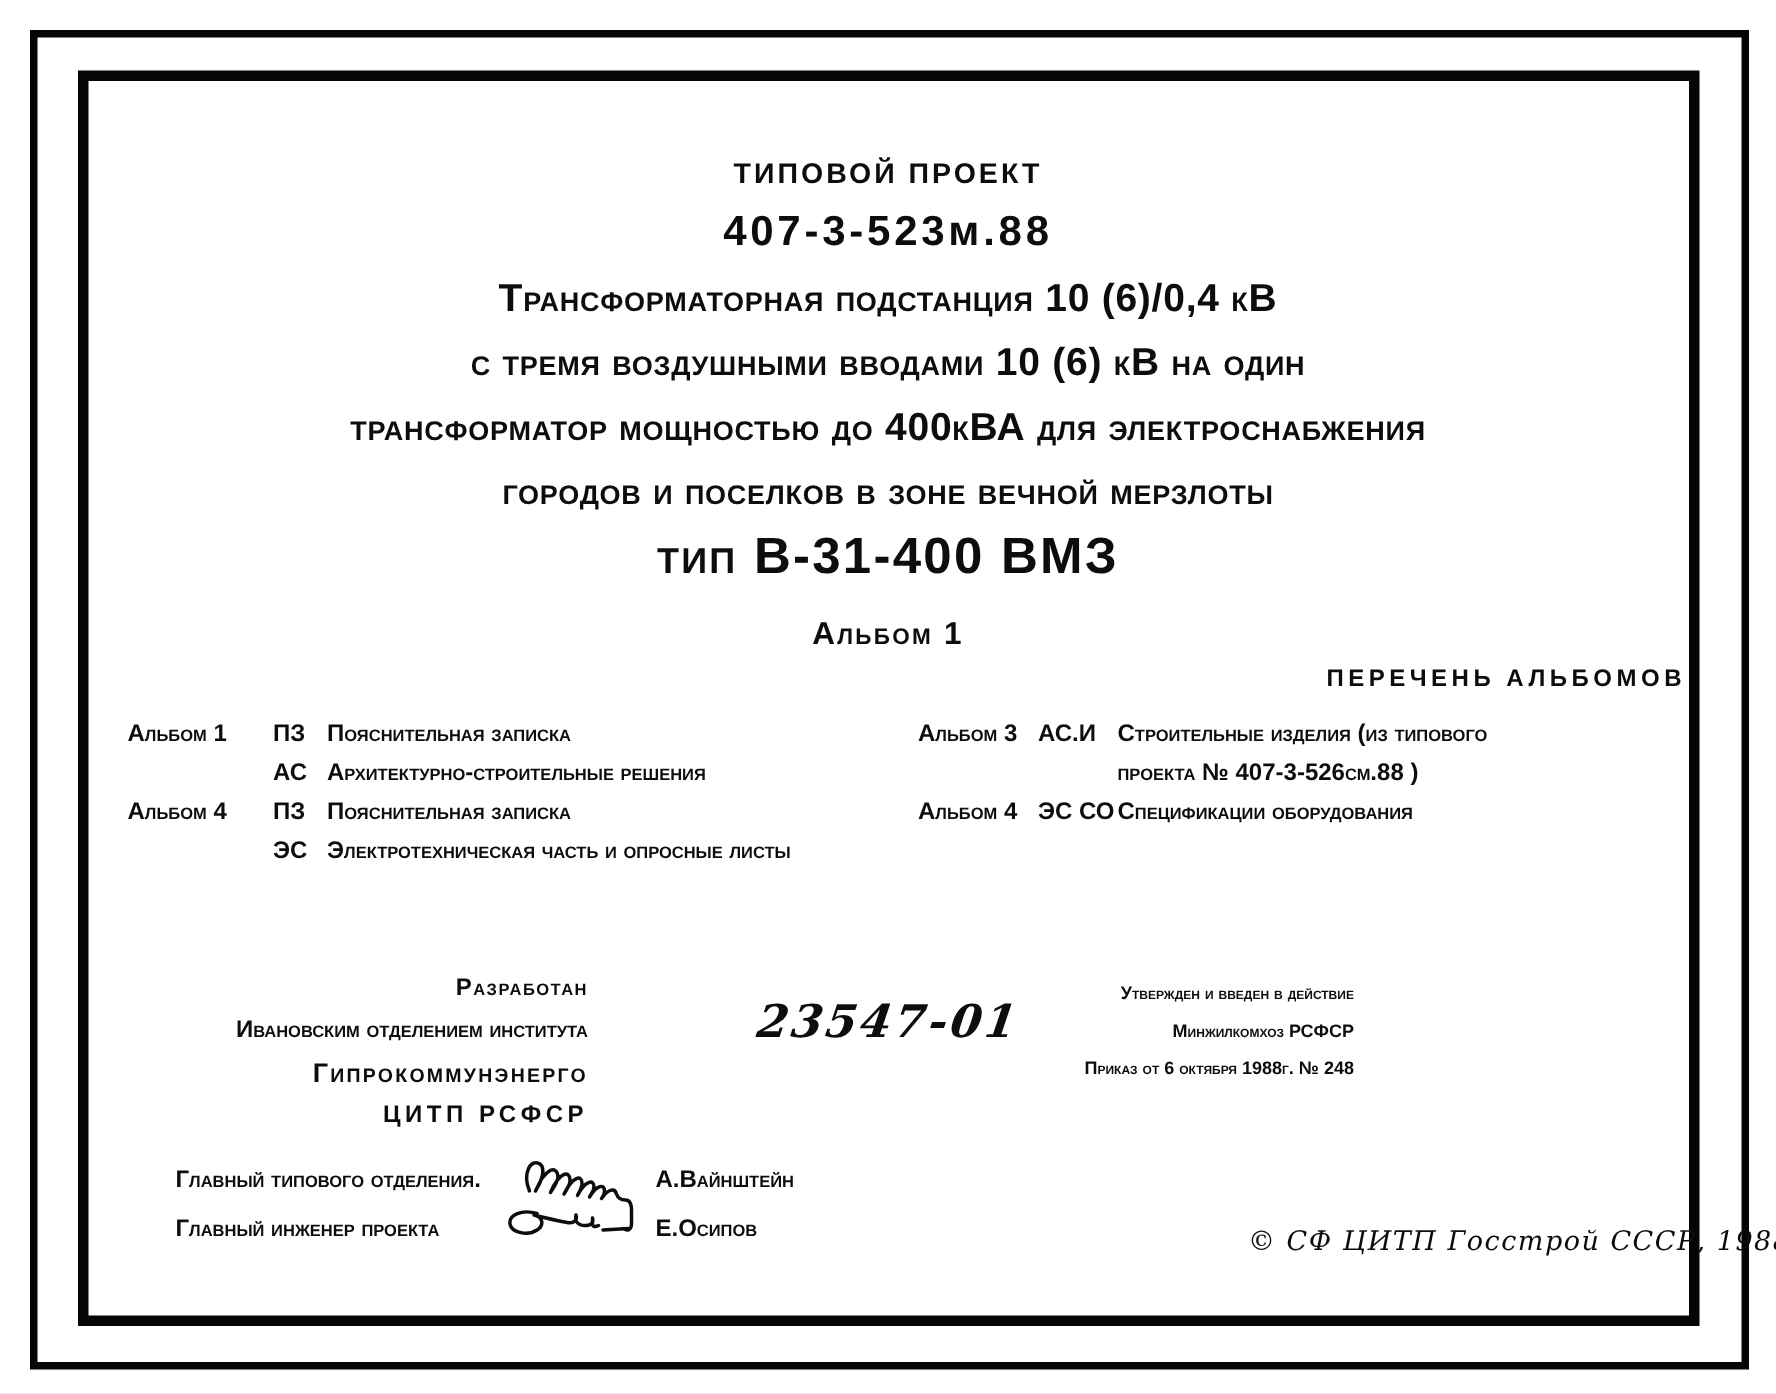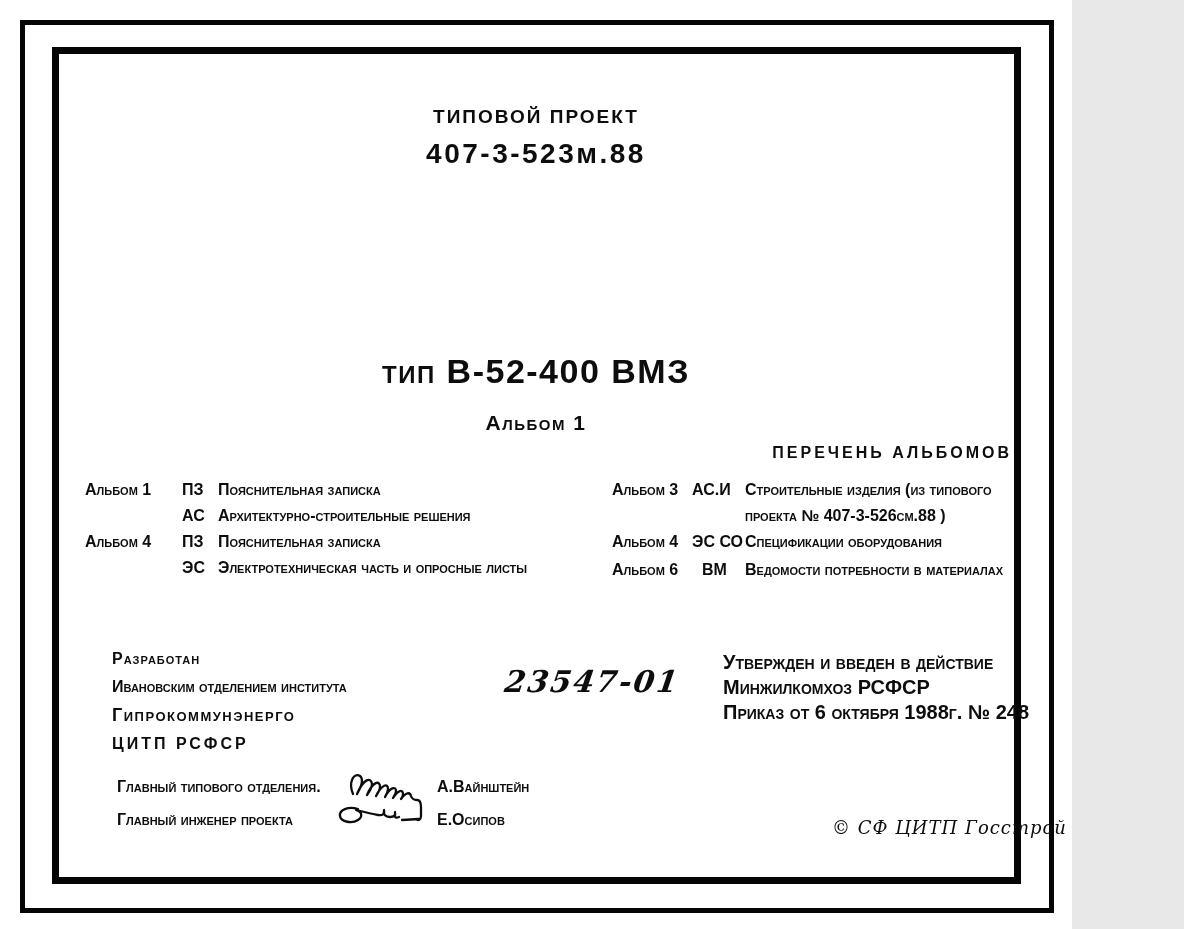--- a/index.html
+++ b/index.html
@@ -1,19 +1,19 @@
 <!DOCTYPE html>
 <html><head>
 <meta charset="utf-8">
 <style>
   * { margin:0; padding:0; box-sizing:border-box; }
   html,body { background:#e8e8e8; }
   .page {
     position:relative;
-    width:1072px; height:929px;
+    width:1184px; height:929px;
     background:#ffffff;
     color:#0d0d0d;
     font-family:"Liberation Sans","DejaVu Sans",sans-serif;
     overflow:hidden;
   }
   .border-outer {
     position:absolute; left:20px; top:20px; right:18px; bottom:16px;
     border:5px solid #050505;
   }
   .border-inner {
@@ -32,22 +32,22 @@
 
   .albums { position:absolute; top:477px; font-size:16px; white-space:nowrap; font-weight:bold; }
   .albums-left  { left:85px;  }
   .albums-right { left:612px; }
   .alb-row { display:grid; line-height:26px; }
   .albums-left  .alb-row { grid-template-columns:97px 36px auto; }
   .albums-right .alb-row { grid-template-columns:80px 53px auto; }
   .alb-desc2 { line-height:26px; }
 
   .dev-block {
-    position:absolute; left:112px; top:650px; width:292px;
-    text-align:left; font-size:16px; font-weight:bold; white-space:nowrap;
+    position:absolute; left:100px; top:650px; width:292px;
+    text-align:right; font-size:16px; font-weight:bold; white-space:nowrap;
   }
   .dev-block .l1 { letter-spacing:1px; margin-bottom:10px; }
   .dev-block .l2 { margin-bottom:9px; }
   .dev-block .l3 { font-size:18px; letter-spacing:1.5px; margin-bottom:9px; }
   .dev-block .l4 { letter-spacing:3px; }
 
   .sig-row { position:absolute; left:117px; font-size:16px; font-weight:bold; white-space:nowrap; }
   .sig-row .role { display:inline-block; }
   .sig-row .name { position:absolute; left:320px; top:0; }
   .sig-row-1 { top:778px; }
@@ -55,40 +55,46 @@
   .sig-svg { position:absolute; left:328px; top:764px; }
 
   .order-number {
     position:absolute; left:505px; top:664px;
     font-family:"DejaVu Serif","Liberation Serif",serif;
     font-style:italic; font-weight:bold; font-size:30px;
     letter-spacing:2px; transform:skewX(-8deg);
   }
   .approved-block {
     position:absolute; left:723px; top:650px;
-    font-size:20px; font-weight:bold; line-height:25px; white-space:nowrap;
+    font-size:12px; font-weight:bold; line-height:25px; white-space:nowrap;text-align:right;
   }
   .copyright {
     position:absolute; left:832px; top:784px;
     font-family:"DejaVu Serif","Liberation Serif",serif;
     font-style:italic; font-size:18px; letter-spacing:1px; white-space:nowrap;margin-top:33px;
   }
 </style>
 </head>
 <body>
 
 <div class="page">
   <div class="border-outer"></div>
   <div class="border-inner"></div>
 
   <div class="center-band doc-type">ТИПОВОЙ ПРОЕКТ</div>
   <div class="center-band doc-number">407-3-523м.88</div>
 
+  <div class="center-band main-title sc">
+    <div>Трансформаторная подстанция 10 (6)/0,4 кВ</div>
+    <div>с тремя воздушными вводами 10 (6) кВ на один</div>
+    <div>трансформатор мощностью до 400кВА для электроснабжения</div>
+    <div>городов и поселков в зоне вечной мерзлоты</div>
+  </div>
 
-  <div class="center-band type-label sc">тип В-52-400 ВМЗ</div>
+  <div class="center-band type-label sc">тип В-31-400 ВМЗ</div>
   <div class="center-band album-label sc">Альбом 1</div>
   <div class="center-band list-head">ПЕРЕЧЕНЬ АЛЬБОМОВ</div>
 
   <div class="albums albums-left sc">
     <div class="alb-row">
       <span>Альбом 1</span>
       <span>ПЗ</span>
       <span>Пояснительная  записка</span>
     </div>
     <div class="alb-row">
@@ -114,25 +120,20 @@
       <span>АС.И</span>
       <span>
         <span>Строительные изделия (из типового</span>
         <span class="alb-desc2" style="display:block;">проекта № 407-3-526см.88 )</span>
       </span>
     </div>
     <div class="alb-row">
       <span>Альбом 4</span>
       <span>ЭС СО</span>
       <span>Спецификации оборудования</span>
-    </div>
-    <div class="alb-row" style="margin-top:2px;">
-      <span>Альбом 6</span>
-      <span style="padding-left:10px;">ВМ</span>
-      <span>Ведомости потребности в материалах</span>
     </div>
   </div>
 
   <div class="dev-block sc">
     <div class="l1">Разработан</div>
     <div class="l2">Ивановским отделением института</div>
     <div class="l3">Гипрокоммунэнерго</div>
     <div class="l4">ЦИТП РСФСР</div>
   </div>
 

